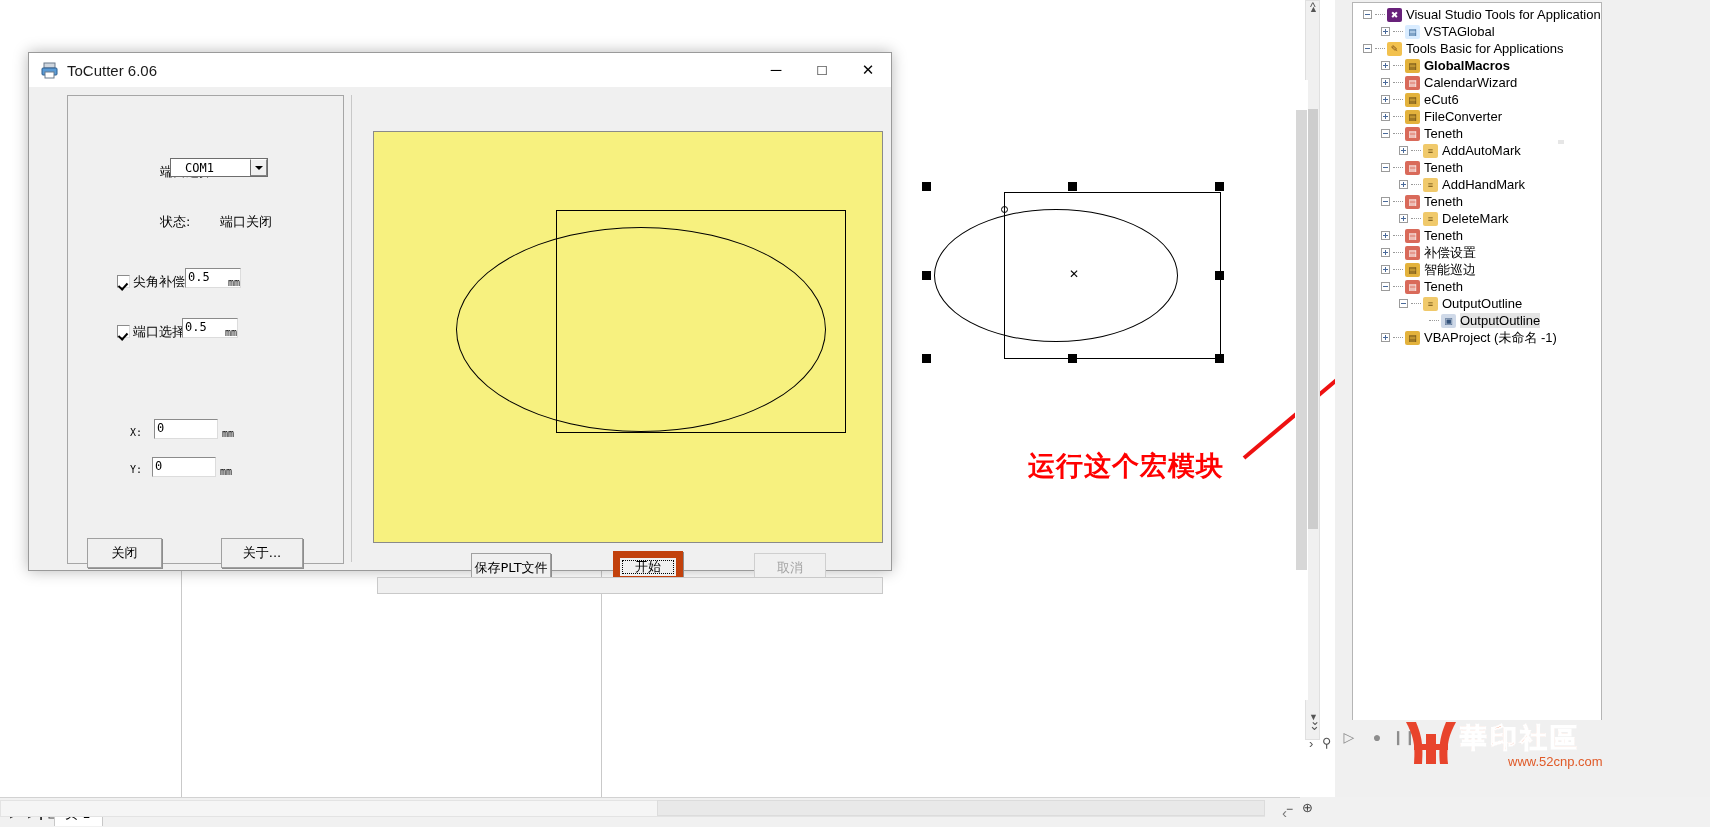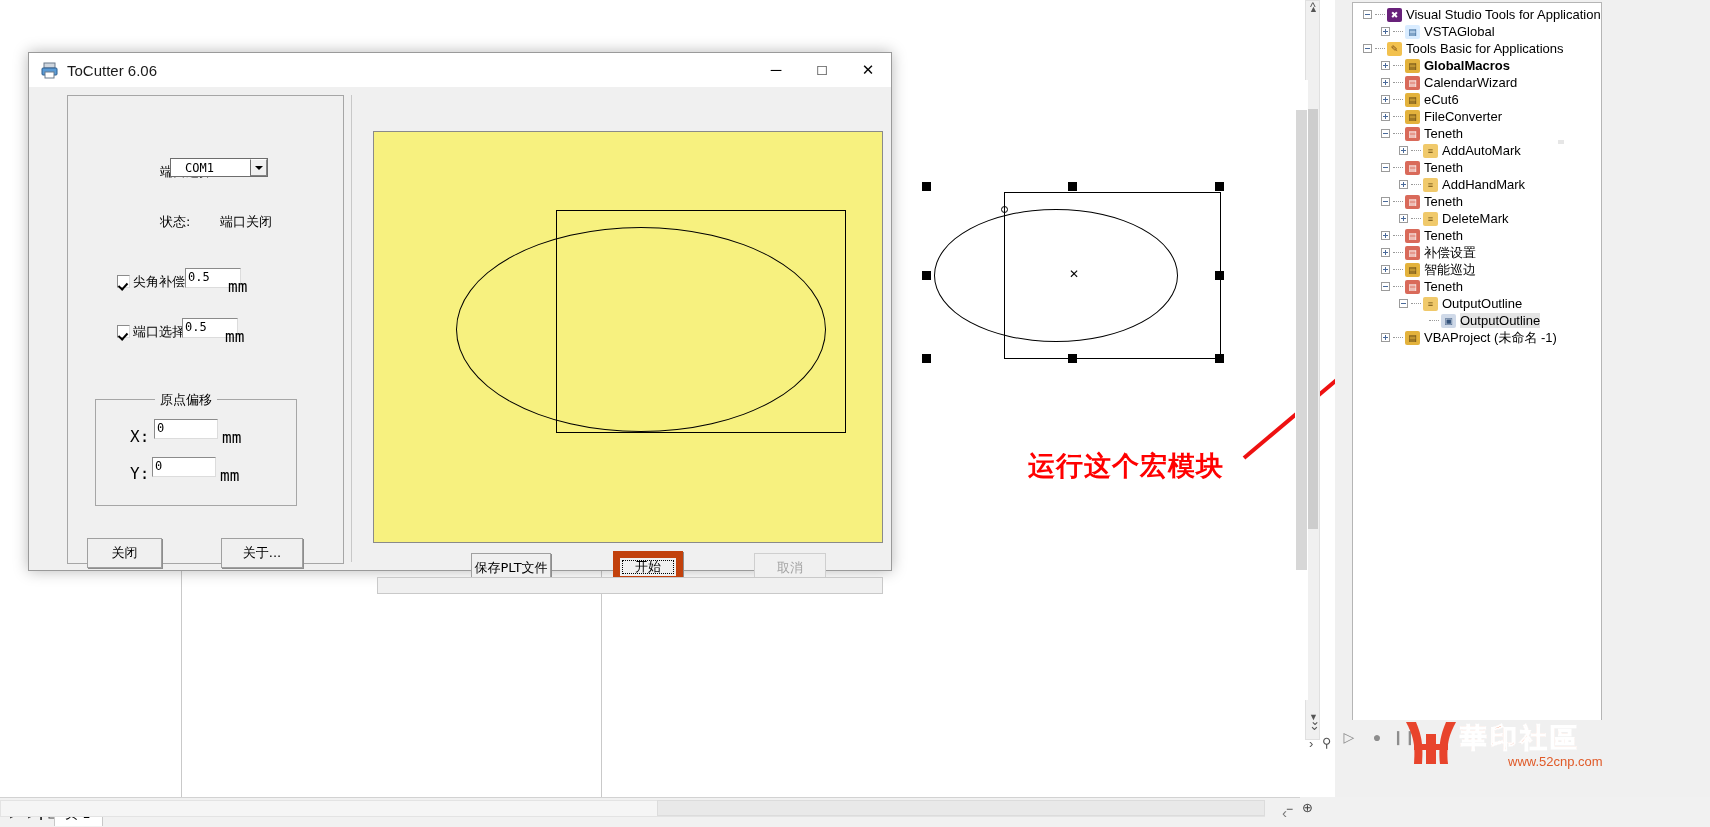--- a/index.html
+++ b/index.html
@@ -52,21 +52,21 @@
 
   #tocutter-body{position:absolute;left:0;top:34px;width:862px;height:483px;background:#f0f0f0;}
 
   .groupbox{position:absolute;border:1px solid #a6a6a6;background:transparent;}
   .gb-title{
     position:absolute;top:-9px;background:#f0f0f0;padding:0 5px;
     font-family:"DejaVu Sans","Liberation Sans",sans-serif;font-size:13px;color:#000;
   }
 
   .lbl{position:absolute;font-family:"DejaVu Sans","Liberation Sans",sans-serif;font-size:13px;color:#000;white-space:nowrap;}
-  .lbl-mono{font-family:"DejaVu Sans Mono","Liberation Mono",monospace;font-size:16px;}
+  .lbl-mono{font-family:"DejaVu Sans Mono","Liberation Mono",monospace;font-size:10px;}
 
   .textbox{
     position:absolute;background:#fff;
     border-top:1px solid #8b8b8b;border-left:1px solid #8b8b8b;
     border-right:1px solid #dcdcdc;border-bottom:1px solid #dcdcdc;
     font-family:"DejaVu Sans Mono","Liberation Mono",monospace;font-size:12px;
     color:#000;padding:1px 2px;box-sizing:border-box;line-height:15px;
   }
   .combobox{
     position:absolute;background:#fff;border:1px solid #6d6d6d;
@@ -251,23 +251,20 @@
     <div class="checkbox checked" style="left:88px;top:188px;"></div>
     <div class="lbl" style="left:104px;top:186px;">尖角补偿</div>
     <div class="textbox" style="left:156px;top:181px;width:56px;height:20px;">0.5</div>
     <div class="lbl lbl-mono" style="left:199px;top:190px;">mm</div>
 
     <div class="checkbox checked" style="left:88px;top:238px;"></div>
     <div class="lbl" style="left:104px;top:236px;">端口选择</div>
     <div class="textbox" style="left:153px;top:231px;width:56px;height:20px;">0.5</div>
     <div class="lbl lbl-mono" style="left:196px;top:240px;">mm</div>
 
-    <div class="groupbox" style="left:66px;top:312px;width:200px;height:105px;">
-      <span class="gb-title" style="left:59px;">原点偏移</span>
-    </div>
     <div class="lbl lbl-mono" style="left:101px;top:340px;">X:</div>
     <div class="textbox" style="left:125px;top:332px;width:64px;height:20px;">0</div>
     <div class="lbl lbl-mono" style="left:193px;top:341px;">mm</div>
 
     <div class="lbl lbl-mono" style="left:101px;top:377px;">Y:</div>
     <div class="textbox" style="left:123px;top:370px;width:64px;height:20px;">0</div>
     <div class="lbl lbl-mono" style="left:191px;top:379px;">mm</div>
 
     <div class="btn" style="left:58px;top:451px;width:75px;height:30px;">关闭</div>
     <div class="btn" style="left:192px;top:451px;width:82px;height:30px;">关于...</div>

